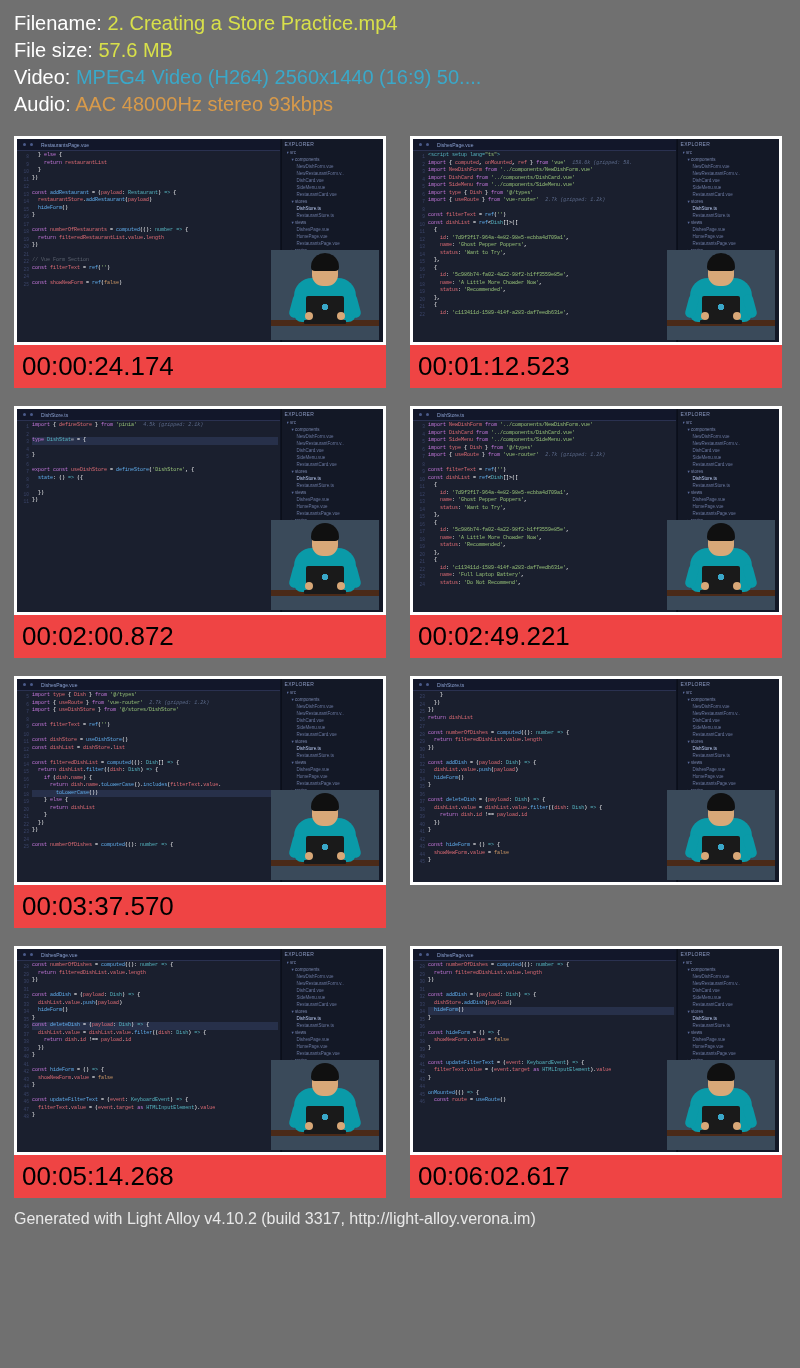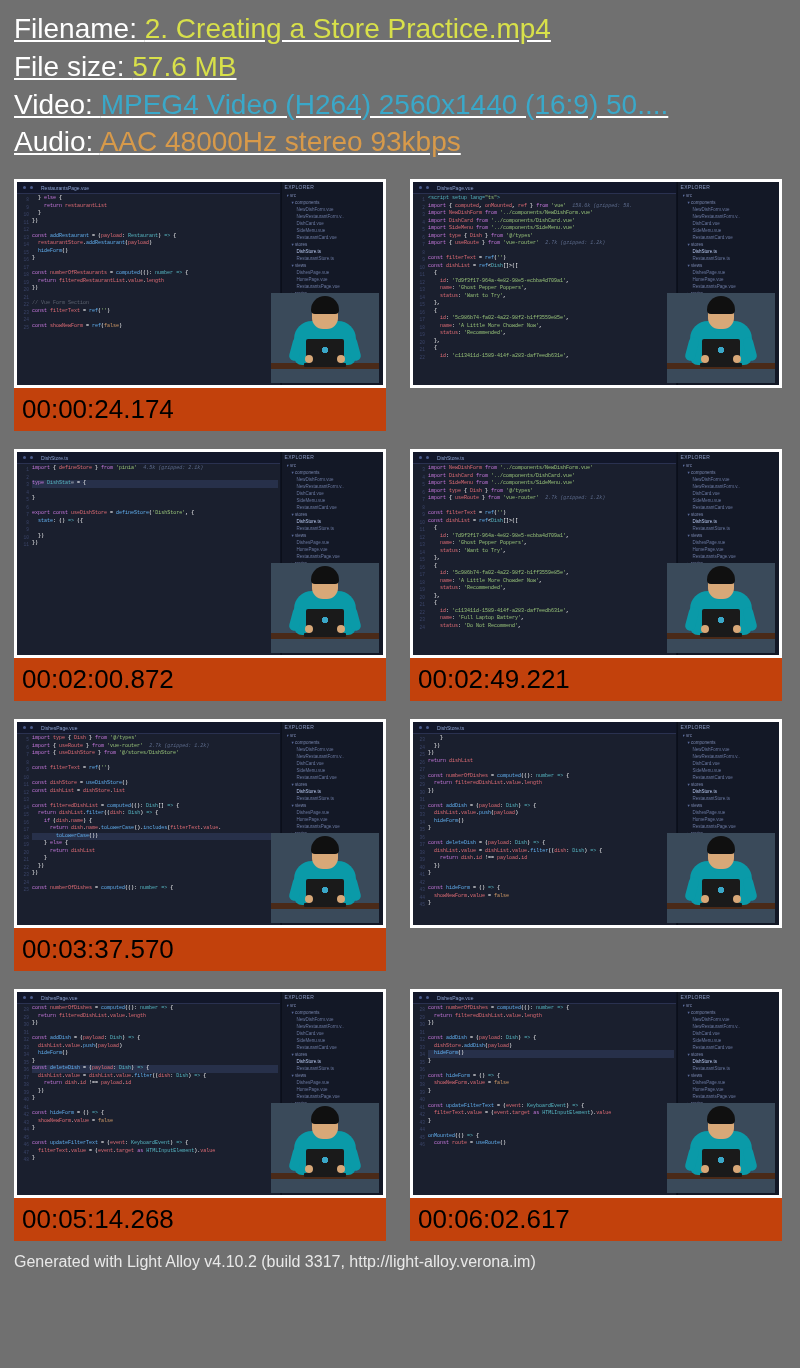--- a/index.html
+++ b/index.html
@@ -8,24 +8,23 @@
     height: 1368px;
     background: #707070;
     font-family: Arial, Helvetica, sans-serif;
     color: #fff;
     overflow: hidden;
   }
   .info-panel {
     padding: 10px 14px 14px 14px;
   }
   .info-row {
-    font-size: 28px;
+    font-size: 20px;
     line-height: 1.35;
     white-space: nowrap;
-    text-decoration: underline;
   }
   .label { color: #fff; }
   .val-yellow { color: #d8e04a; }
   .val-teal { color: #3aa8c9; }
   .val-orange { color: #d89a4a; }
 
   .thumbs-area {
     padding: 4px 14px 6px 14px;
     display: flex;
     flex-wrap: wrap;
@@ -38,21 +37,21 @@
   }
   .thumb-frame {
     width: 372px;
     height: 209px;
     border: 3px solid #fff;
     background: #1e2436;
     position: relative;
     overflow: hidden;
   }
   .timestamp {
-    background: #c2410c;
+    background: #ef4444;
     color: #000;
     font-size: 26px;
     padding: 6px 8px 6px 8px;
     width: 372px;
   }
 
   
   .editor {
     position: absolute;
     left: 0; top: 0;
@@ -449,20 +448,21 @@
     <div class="collar"></div>
     <div class="head"></div>
     <div class="hair"></div>
     <div class="laptop-lid"></div>
     <div class="laptop-base"></div>
     <div class="sticker"></div>
     <div class="hand-l"></div>
           <div class="hand-r"></div>
   </div>
     </div>
+    <div class="timestamp">00:01:12.523</div>
   </div>
     <div class="thumb-cell">
     <div class="thumb-frame">
       <div class="editor">
         <div class="tabbar">
           <div class="dot"></div>
             <div class="dot"></div>
           <div class="tabname">DishStore.ts</div>
         </div>
         <div class="gutter">

